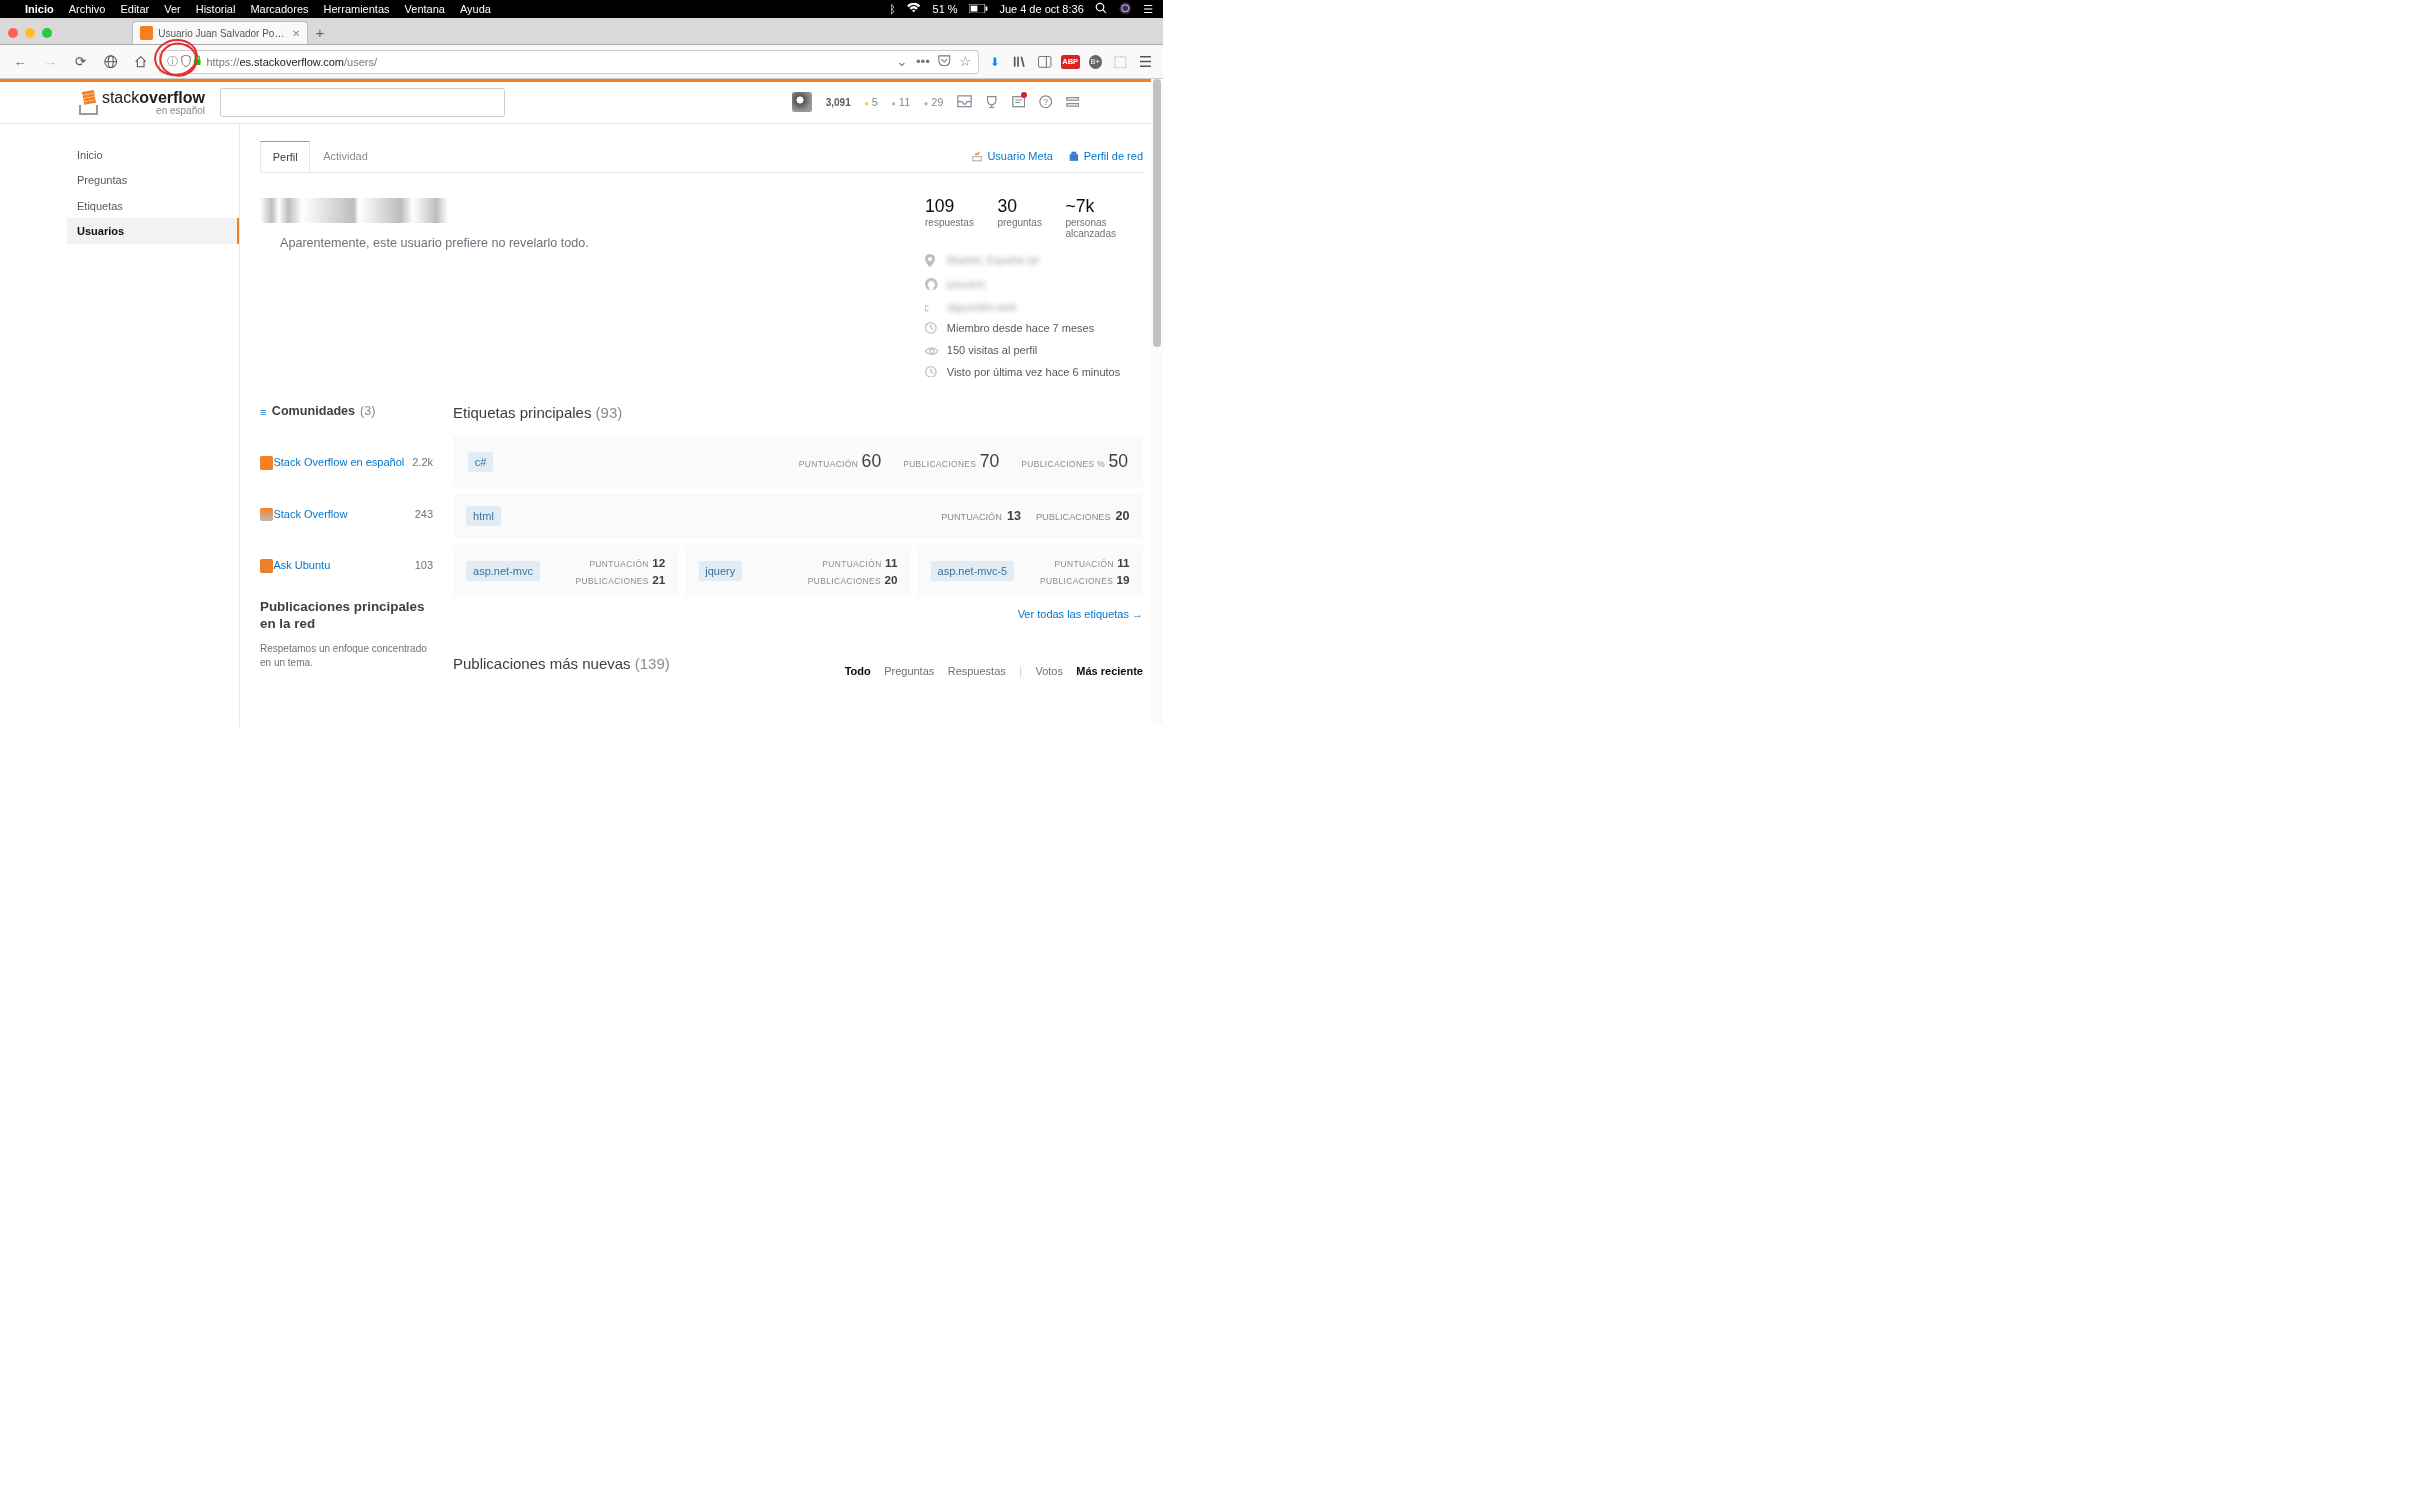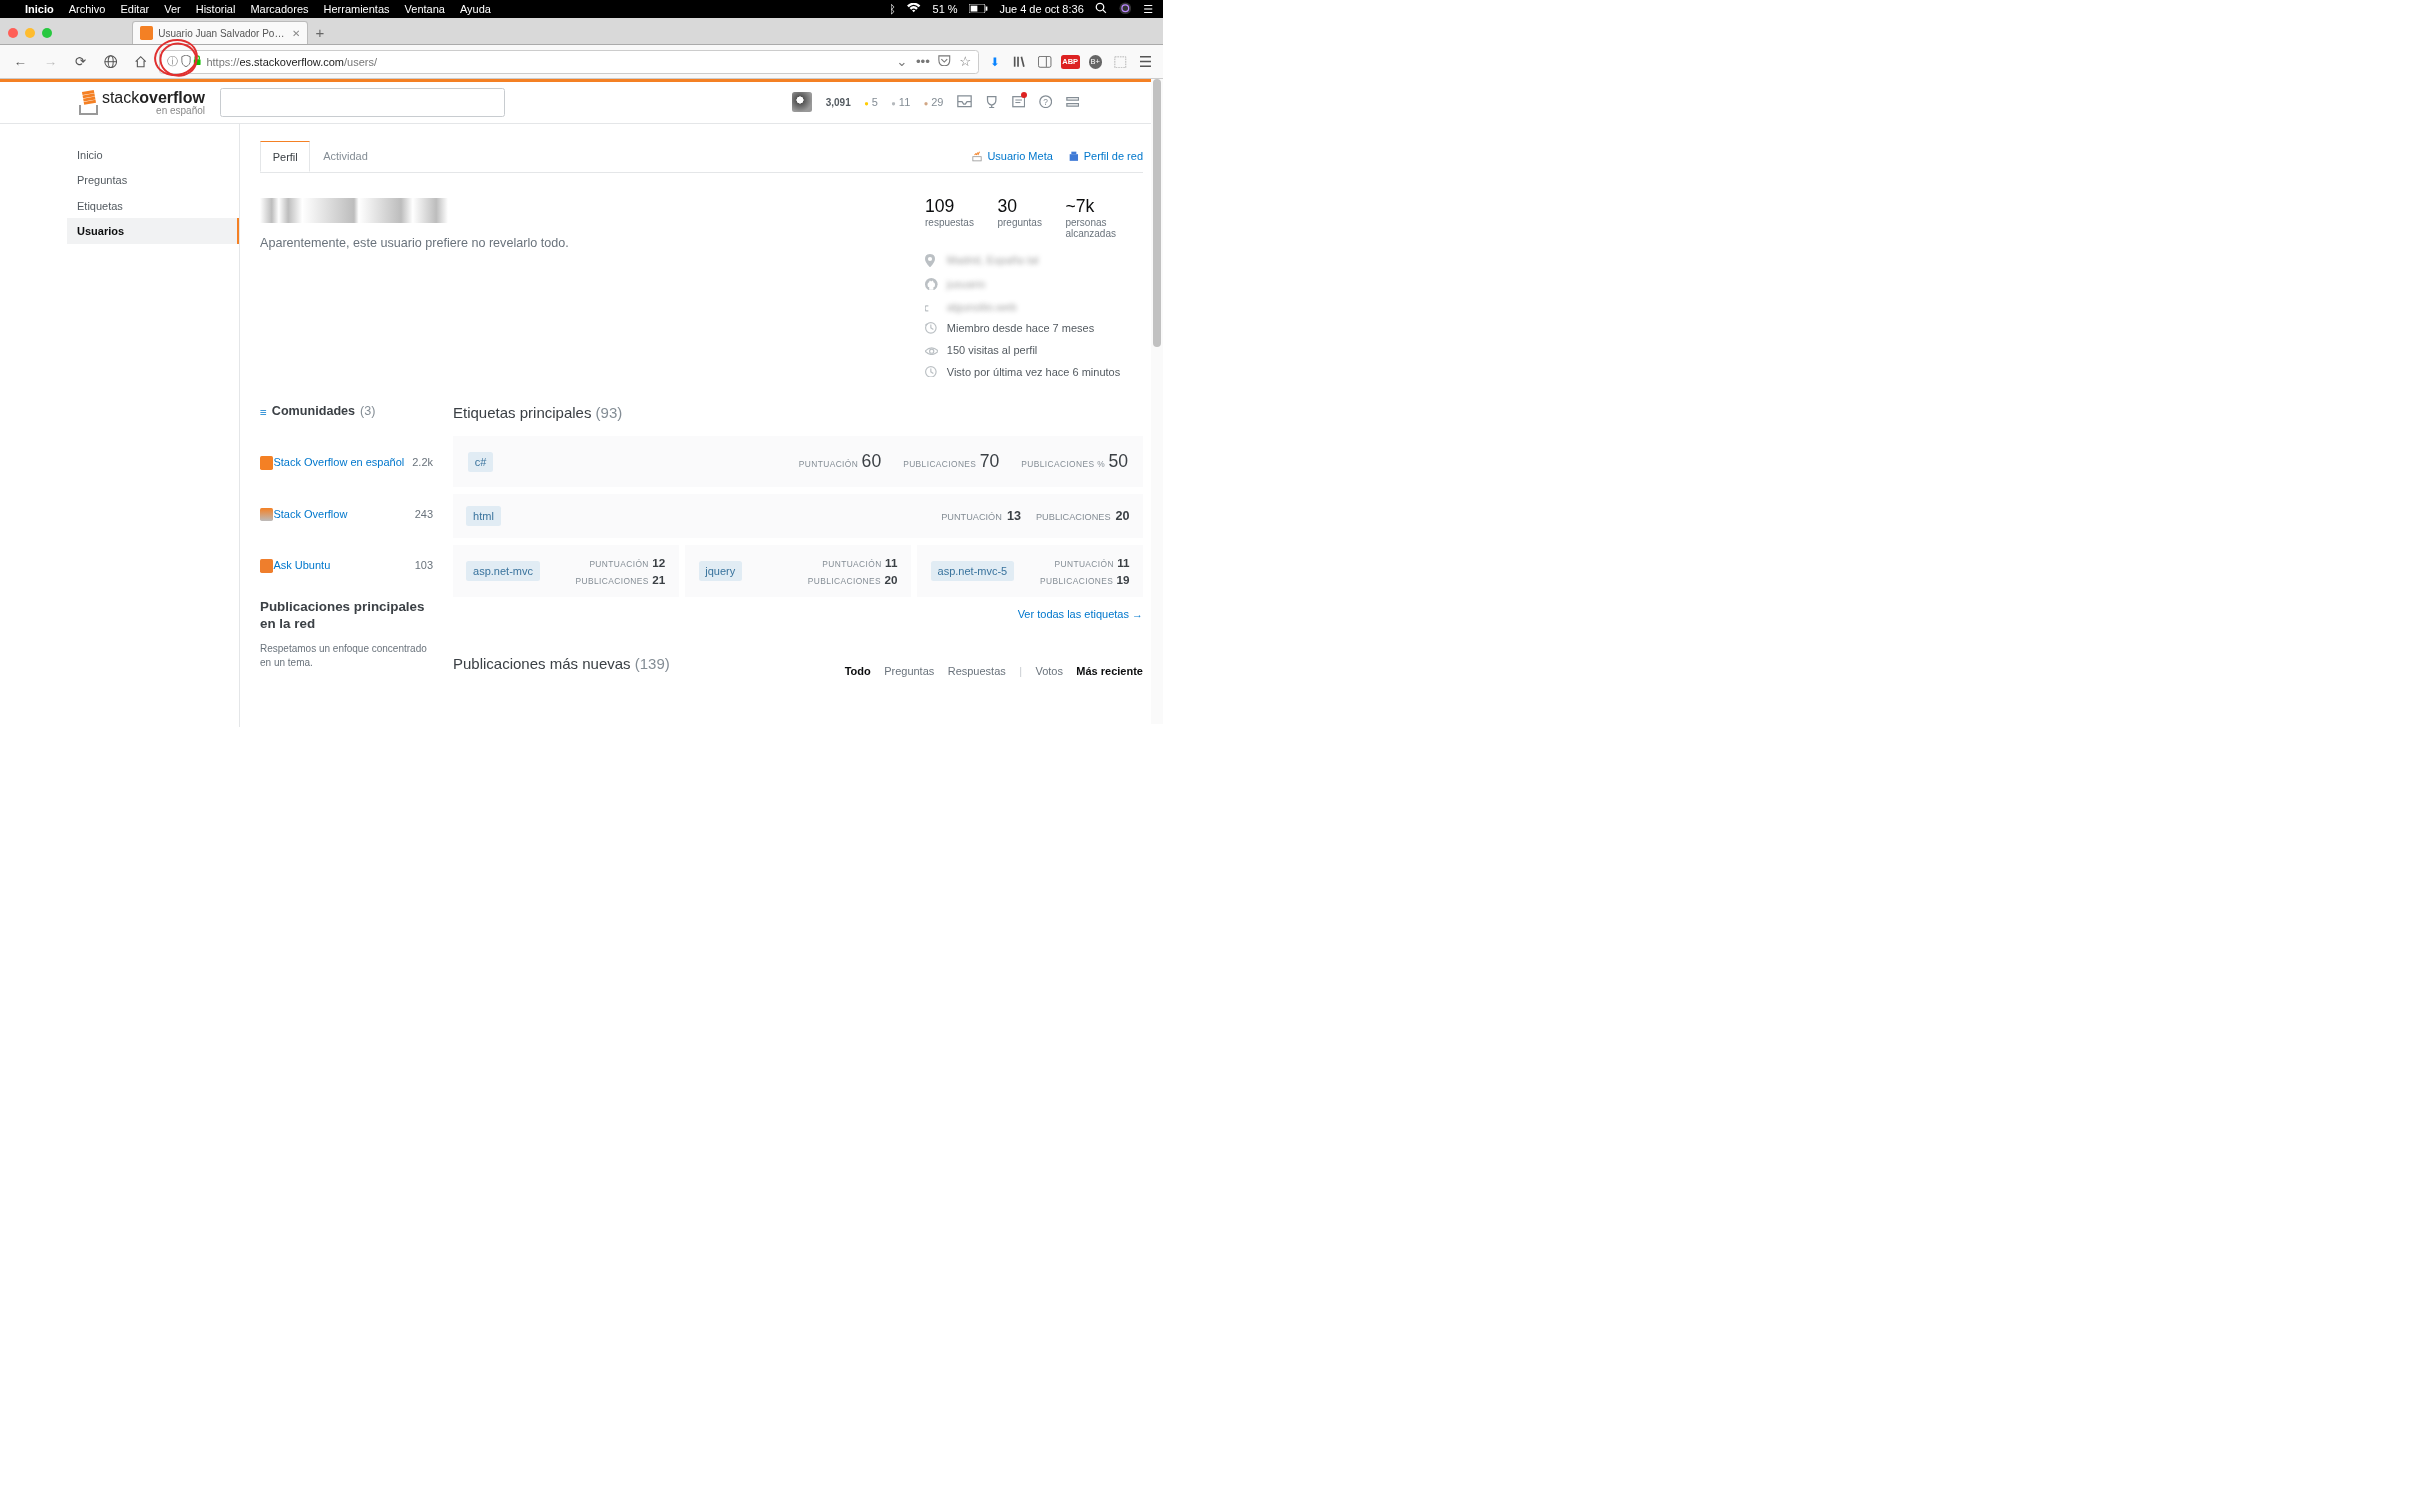--- a/index.html
+++ b/index.html
@@ -83,21 +83,21 @@
 .pcard .rep-big { text-align: center; padding: 15px 0 10px; }
 .pcard .rep-big .n { font-size: 21px; color: #3b4045; }
 .pcard .rep-big .lbl { font-size: 9.2px; color: #848d95; letter-spacing: 0.4px; }
 .pcard .badgerow { display: flex; border-top: 0.8px solid #e4e6e8; }
 .pcard .badgerow > div { flex: 1; text-align: center; padding: 8.4px 0; font-size: 11px; color: #535a60; }
 .pcard .badgerow > div:first-child { border-right: 0.8px solid #e4e6e8; background: #f8f9f9; }
 .pcard .badgerow > div:last-child { background: #fdf4eb; }
 
 .pintro { flex: 1; padding-top: 5px; }
 .pintro .uname-redacted { height: 25px; width: 235px; background: linear-gradient(90deg, transparent 0%, #222 5%, transparent 8%, #222 12%, transparent 18%, #222 40%, transparent 42%, #222 60%, transparent 65%, #222 75%, transparent 80%); opacity: 0.3; margin-bottom: 13.4px; }
-.pintro .bio { color: #6a737c; font-size: 12.6px; }
+.pintro .bio { color: #6a737c; font-size: 12.6px; margin-left: 20px; }
 
 .pstats { width: 218px; padding-top: 3.4px; }
 .pstats .row1 { display: flex; gap: 23.5px; margin-bottom: 15px; }
 .pstats .stat .n { font-size: 17.6px; font-weight: 400; color: #0c0d0e; }
 .pstats .stat .l { font-size: 10px; color: #6a737c; }
 .pstats .meta { display: flex; flex-direction: column; gap: 8.4px; font-size: 11px; color: #535a60; }
 .pstats .meta .mrow { display: flex; gap: 8.4px; align-items: flex-start; }
 .pstats .meta .micon { width: 13.4px; color: #bbc0c4; flex-shrink: 0; font-size: 11.7px; }
 .pstats .meta .redact { color: transparent; text-shadow: 0 0 5px rgba(0,0,0,0.4); }
 

